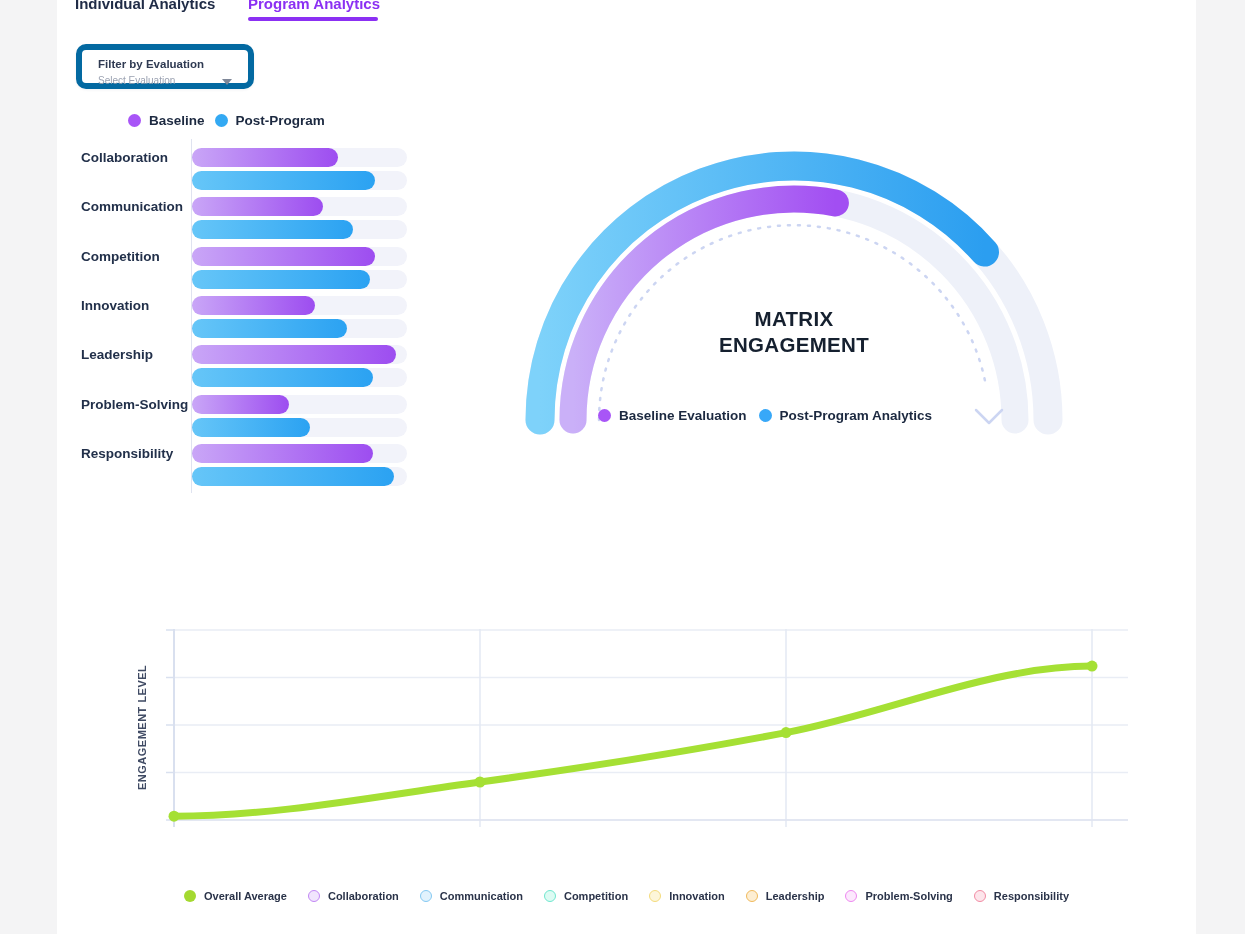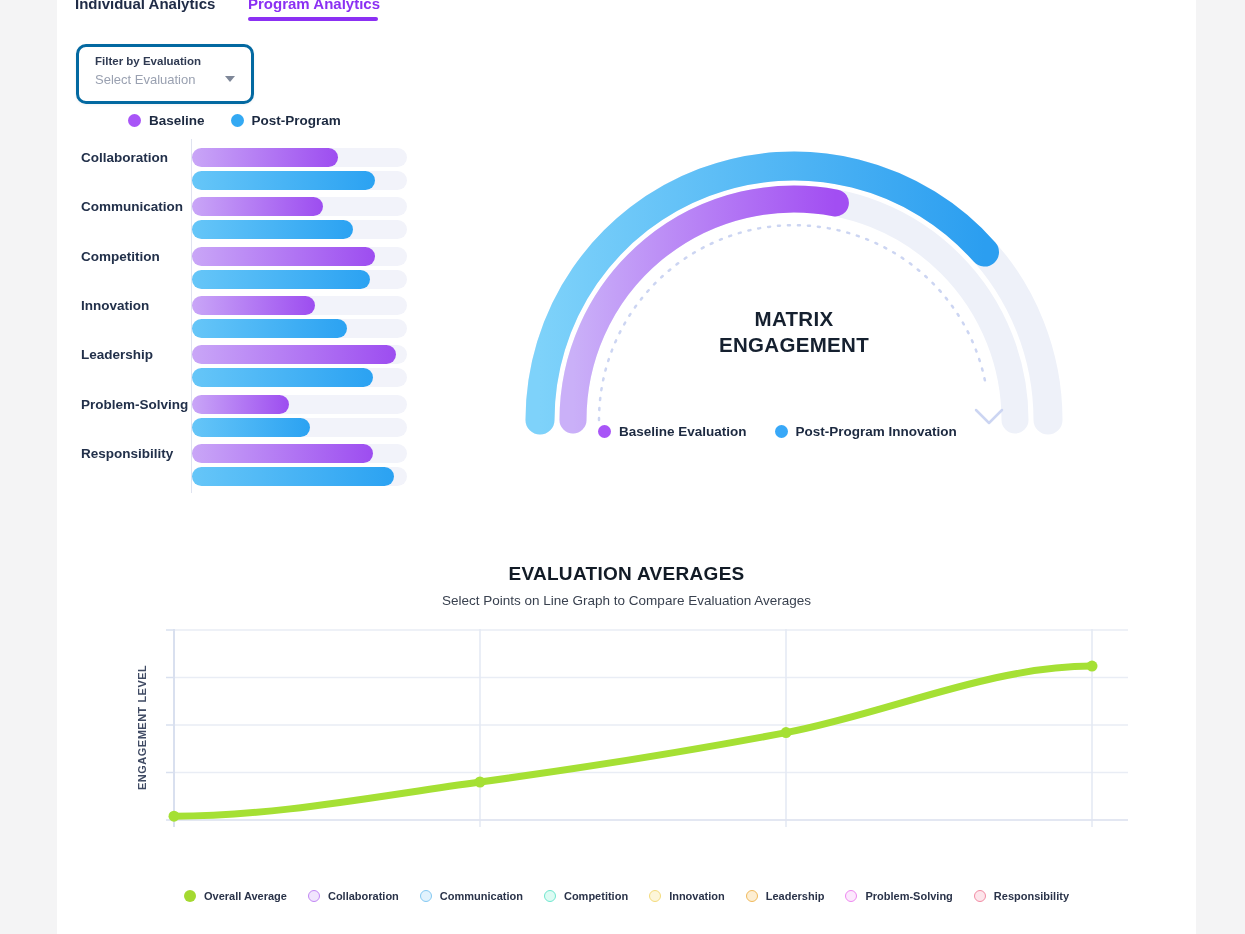--- a/index.html
+++ b/index.html
@@ -7,24 +7,24 @@
   body { background:#f4f4f5; font-family:"Liberation Sans", sans-serif; overflow:hidden; position:relative; }
   #stage { position:absolute; inset:0; overflow:hidden; }
   .card { position:absolute; left:57px; top:0; width:1139px; height:934px; background:#ffffff; }
 
   
   .tab { position:absolute; top:-7px; font-size:15px; font-weight:700; line-height:22px; color:#202c47; cursor:pointer; }
   .tab.active { color:#8b30f3; }
   .tab-underline { position:absolute; left:248px; top:17px; width:130px; height:3.5px; background:#8b30f3; border-radius:2px; }
 
   
-  .filter-box { position:absolute; top:44px; height:60px; background:#fff; border:3px solid #0369a1;
+  .filter-box { position:absolute; top:44px; height:45px; background:#fff; border:6px solid #0369a1;
     border-radius:10px; box-shadow:0 1px 3px rgba(25,30,60,0.06); cursor:pointer; }
   .filter-label { position:absolute; left:16px; top:8px; font-size:11.5px; font-weight:700; color:#2f3a52; }
-  .filter-value { position:absolute; left:16px; top:25px; font-size:13px; color:#9aa1b1; }
+  .filter-value { position:absolute; left:16px; top:25px; font-size:10px; color:#9aa1b1; }
   .chevron { position:absolute; right:16px; top:29px; width:0; height:0;
     border-left:5px solid transparent; border-right:5px solid transparent; border-top:6px solid #7e8798; }
 
   .back-btn { position:absolute; left:1001px; top:57px; width:172px; height:29px; background:#7b2ef2;
     border:none; border-radius:14.5px; color:#ffffff; font-size:14.5px; font-weight:500;
     font-family:"Liberation Sans",sans-serif; cursor:pointer; }
 
   
   .legend-row { position:absolute; display:flex; align-items:center; }
   .legend-item { display:flex; align-items:center; gap:8px; }
@@ -36,21 +36,21 @@
   .bar-cat-label { position:absolute; left:6px; top:0; height:19px; line-height:19px;
     font-size:13.5px; font-weight:600; color:#22304a; white-space:nowrap; }
   .bar-track { position:absolute; left:117px; width:215px; height:19px; border-radius:9.5px; background:#f2f3fa; }
   .bar-fill { position:absolute; left:0; top:0; height:19px; border-radius:9.5px; }
   .bar-fill.baseline { background:linear-gradient(90deg,#c9a6f7,#9d4df0); }
   .bar-fill.post { background:linear-gradient(90deg,#66c6f8,#2ba2f2); }
 
   
   .gauge-title { position:absolute; left:694px; top:306px; width:200px; text-align:center;
     font-size:20.5px; font-weight:800; line-height:26px; letter-spacing:0.3px; color:#15202f; }
-  .gauge-legend { position:absolute; left:598px; top:424px; display:flex; gap:28px; }
+  .gauge-legend { position:absolute; left:598px; top:408px; display:flex; gap:12px; }
 
   
   .lc-title { position:absolute; left:57px; top:563px; width:1139px; text-align:center;
     font-size:19px; font-weight:800; letter-spacing:0.3px; color:#121b26; }
   .lc-subtitle { position:absolute; left:57px; top:593px; width:1139px; text-align:center;
     font-size:13.5px; color:#39414f; }
   .y-axis-label { position:absolute; left:136px; top:647px; width:16px; height:160px;
     writing-mode:vertical-rl; transform:rotate(180deg); text-align:center;
     font-size:11px; font-weight:600; letter-spacing:0.5px; color:#3f4a63; white-space:nowrap; }
   .cta { position:absolute; left:57px; top:849px; width:1139px; text-align:center;
@@ -74,21 +74,21 @@
   <div class="tab active" style="left:248px;" data-interactable="true">Program Analytics</div>
   <div class="tab-underline" data-interactable="false"></div>
 
   <div class="filter-box" style="left:76px; width:178px;" data-interactable="true">
     <div class="filter-label" data-interactable="false">Filter by Evaluation</div>
     <div class="filter-value" data-interactable="false">Select Evaluation</div>
     <div class="chevron" data-interactable="false"></div>
   </div>
 
 
-  <div class="legend-row" style="left:128px; top:113px; gap:26px;" data-interactable="false">
+  <div class="legend-row" style="left:128px; top:113px; gap:10px;" data-interactable="false">
       <div class="legend-item" data-interactable="false">
         <span class="legend-dot" data-interactable="false" style="background: rgb(168, 85, 247);"></span>
         <span class="legend-label" data-interactable="false">Baseline</span>
       </div>
       <div class="legend-item" data-interactable="false">
         <span class="legend-dot" data-interactable="false" style="background: rgb(51, 169, 243);"></span>
         <span class="legend-label" data-interactable="false">Post-Program</span>
       </div>
     </div>
   <div class="bar-axis" data-interactable="false"></div>
@@ -180,26 +180,24 @@
     <div>MATRIX</div>
     <div>ENGAGEMENT</div>
   </div>
   <div class="gauge-legend" data-interactable="false">
       <div class="legend-item" data-interactable="false">
         <span class="legend-dot" data-interactable="false" style="background: rgb(168, 85, 247);"></span>
         <span class="legend-label" data-interactable="false">Baseline Evaluation</span>
       </div>
       <div class="legend-item" data-interactable="false">
         <span class="legend-dot" data-interactable="false" style="background: rgb(56, 168, 248);"></span>
-        <span class="legend-label" data-interactable="false">Post-Program Innovation</span>
-      </div>
-    </div>
-
-  <div class="lc-title" data-interactable="false">EVALUATION AVERAGES</div>
-  <div class="lc-subtitle" data-interactable="false">Select Points on Line Graph to Compare Evaluation Averages</div>
+        <span class="legend-label" data-interactable="false">Post-Program Analytics</span>
+      </div>
+    </div>
+
   <div class="y-axis-label" data-interactable="false">ENGAGEMENT LEVEL</div>
   <svg id="line-svg" data-interactable="false" style="left:140px; top:625px;" width="1000" height="212" viewBox="0 0 1000 212">
       <line x1="34" y1="195" x2="988" y2="195" stroke="#e9edf5" stroke-width="1.5" data-interactable="false"></line>
       <line x1="26" y1="195" x2="34" y2="195" stroke="#d9e0ef" stroke-width="1.5" data-interactable="false"></line>
       <line x1="34" y1="147.5" x2="988" y2="147.5" stroke="#e9edf5" stroke-width="1.5" data-interactable="false"></line>
       <line x1="26" y1="147.5" x2="34" y2="147.5" stroke="#d9e0ef" stroke-width="1.5" data-interactable="false"></line>
       <line x1="34" y1="100" x2="988" y2="100" stroke="#e9edf5" stroke-width="1.5" data-interactable="false"></line>
       <line x1="26" y1="100" x2="34" y2="100" stroke="#d9e0ef" stroke-width="1.5" data-interactable="false"></line>
       <line x1="34" y1="52.5" x2="988" y2="52.5" stroke="#e9edf5" stroke-width="1.5" data-interactable="false"></line>
       <line x1="26" y1="52.5" x2="34" y2="52.5" stroke="#d9e0ef" stroke-width="1.5" data-interactable="false"></line>

